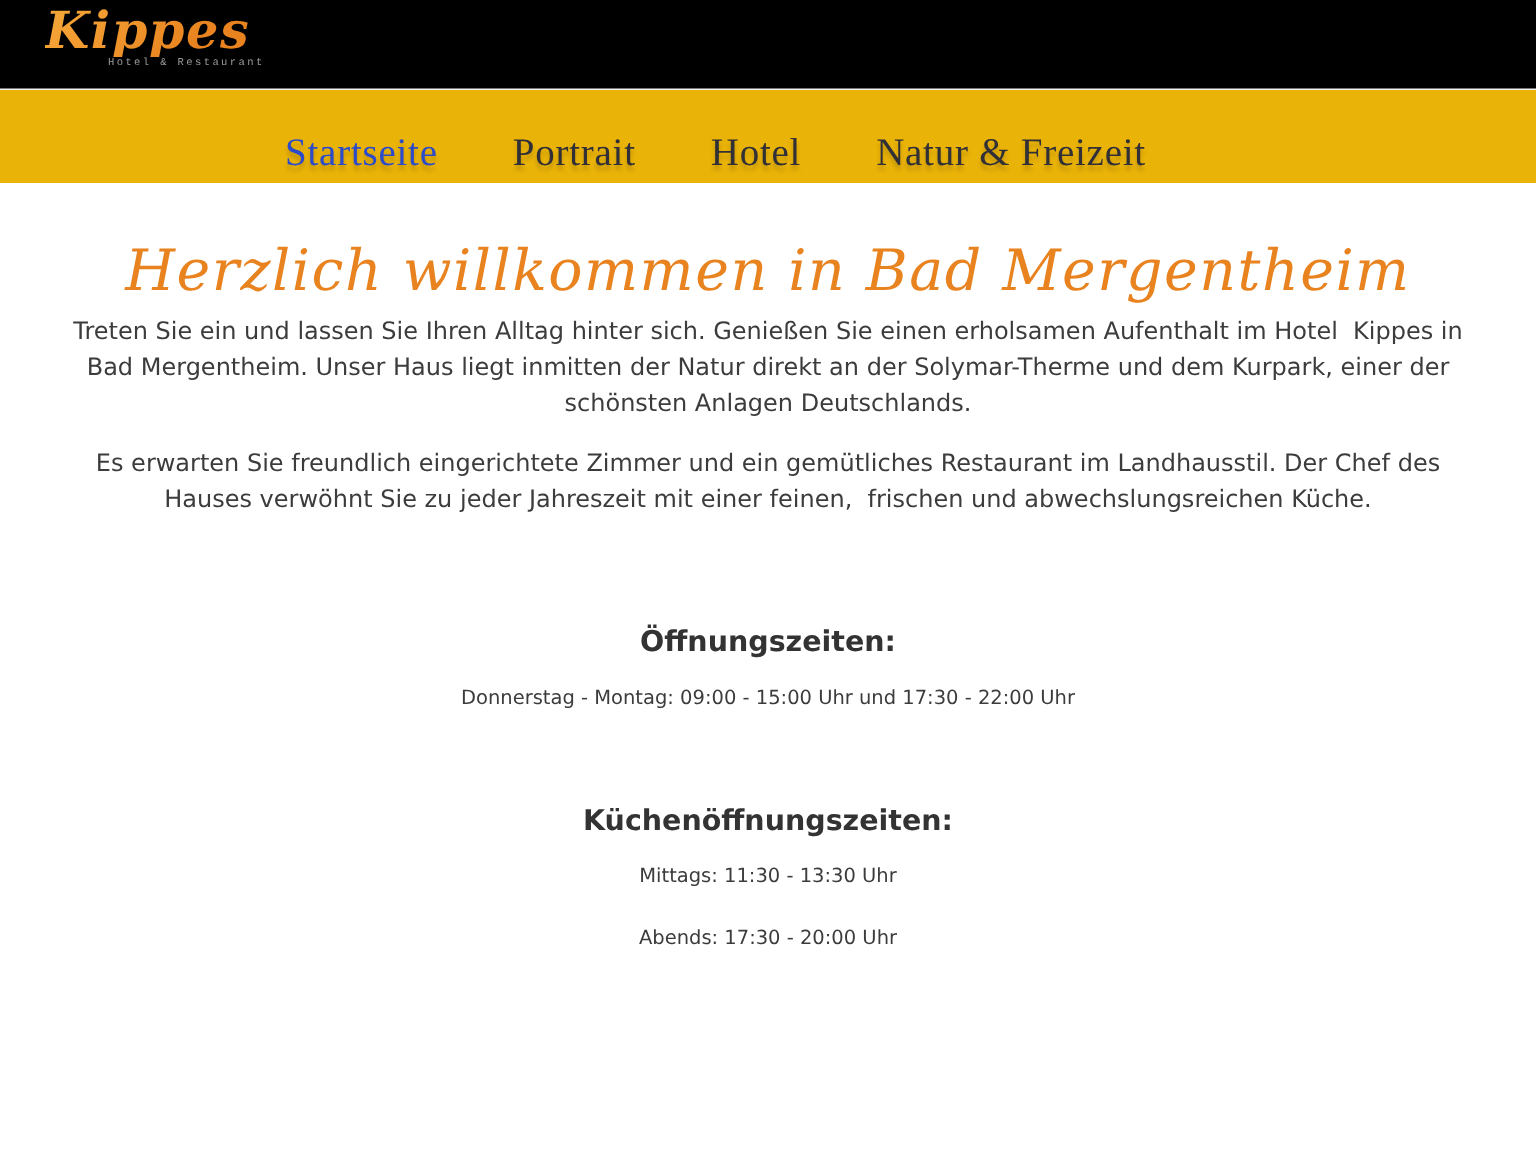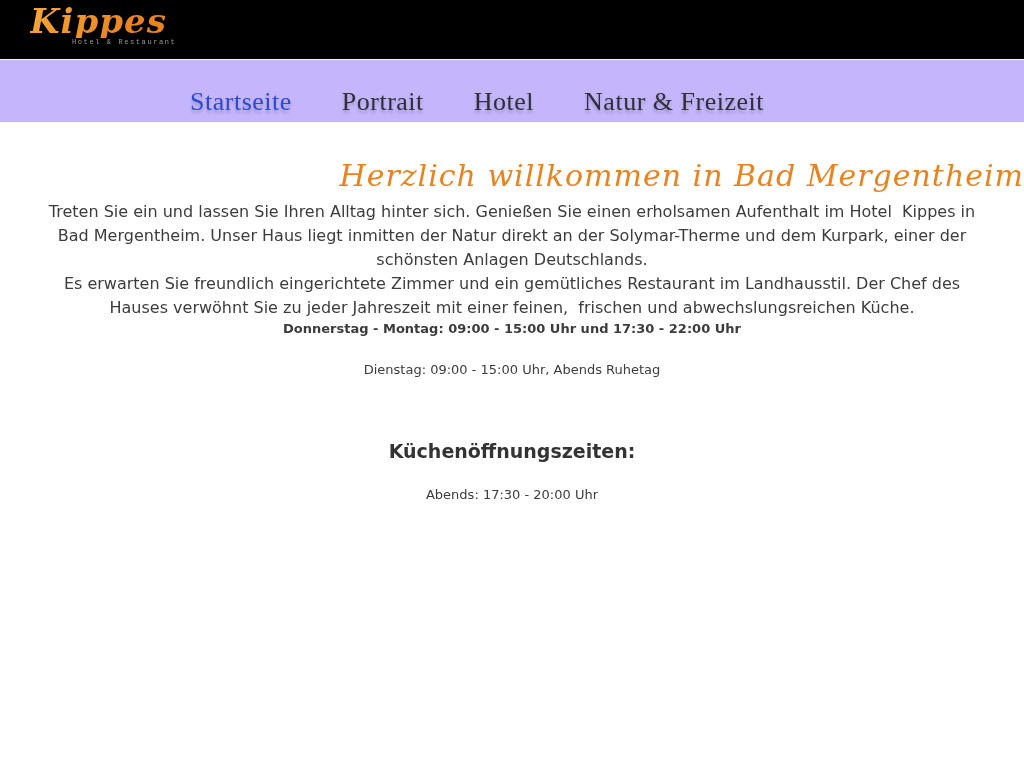--- a/index.html
+++ b/index.html
@@ -42,21 +42,21 @@
     font-family: Liberation Mono, monospace;
   }
 
   
   .nav {
     padding-top: 22px;
     display: flex;
     justify-content: center;
     gap: 50px;
     padding-right: 70px;
-    background: #c4b5fd;
+    background: #eab308;
   }
   .nav-item {
     font-family: "Liberation Serif", "DejaVu Serif", serif;
     font-size: 26px;
     color: #303036;
     line-height: 40px;
     cursor: pointer;
     text-decoration: none;
     letter-spacing: 0.5px;
     text-shadow: 0 3px 3px rgba(0,0,0,0.18);
@@ -64,30 +64,30 @@
   }
   .nav-item.active { color: #2b4bcb; }
 
   
   .main { text-align: center; }
   .script-heading {
     margin-top: 36px;
     font-family: "DejaVu Serif", "Liberation Serif", serif;
     font-style: italic;
     font-weight: normal;
-    font-size: 30px;
+    font-size: 38px;
     color: #e8831f;
     letter-spacing: 1px;
-    text-align: right;
   }
   .content {
     width: 940px;
     margin: 0 auto;
   }
   .content p.body-text {
+    margin-top: 16px;
     font-size: 16px;
     line-height: 24px;
     color: #3c3c3c;
     white-space: pre-wrap;
   }
   .content p.first { margin-top: 7px; }
   .signature {
     margin-top: 16px;
     font-size: 16.5px;
     line-height: 24px;
@@ -102,21 +102,21 @@
     margin-top: 72px;
     line-height: 22px;
   }
   .hours-title.kitchen { margin-top: 63px; }
   .hours-line {
     font-size: 13px;
     color: #3c3c3c;
     margin-top: 26.5px;
     line-height: 14px;
   }
-  .hours-line.first-line { margin-top: 2px; font-weight: bold; }
+  .hours-line.first-line { margin-top: 20px; }
 </style>
 </head>
 <body>
 
 <header class="header">
   <div class="logo">
     <span class="logo-name">Kippes</span>
     <span class="logo-tagline">Hotel &amp; Restaurant</span>
   </div>
 </header>
@@ -130,21 +130,22 @@
 
 <main class="main">
   <h1 class="script-heading">Herzlich willkommen in Bad Mergentheim</h1>
 
   <div class="content">
     <p class="body-text first">Treten Sie ein und lassen Sie Ihren Alltag hinter sich. Genießen Sie einen erholsamen Aufenthalt im Hotel  Kippes in Bad Mergentheim. Unser Haus liegt inmitten der Natur direkt an der Solymar-Therme und dem Kurpark, einer der schönsten Anlagen Deutschlands.</p>
     <p class="body-text">Es erwarten Sie freundlich eingerichtete Zimmer und ein gemütliches Restaurant im Landhausstil. Der Chef des Hauses verwöhnt Sie zu jeder Jahreszeit mit einer feinen,  frischen und abwechslungsreichen Küche.</p>
   </div>
 
   <section>
+    <h2 class="hours-title">Öffnungszeiten:</h2>
     <p class="hours-line first-line">Donnerstag - Montag: 09:00 - 15:00 Uhr und 17:30 - 22:00 Uhr</p>
-    <p class="hours-line">Dienstag: 09:00 - 15:00 Uhr, Abends Ruhetag</p>
   </section>
 
   <section>
     <h2 class="hours-title kitchen">Küchenöffnungszeiten:</h2>
+    <p class="hours-line first-line">Mittags: 11:30 - 13:30 Uhr</p>
     <p class="hours-line">Abends: 17:30 - 20:00 Uhr</p>
   </section>
 </main>
 
 </body></html>

